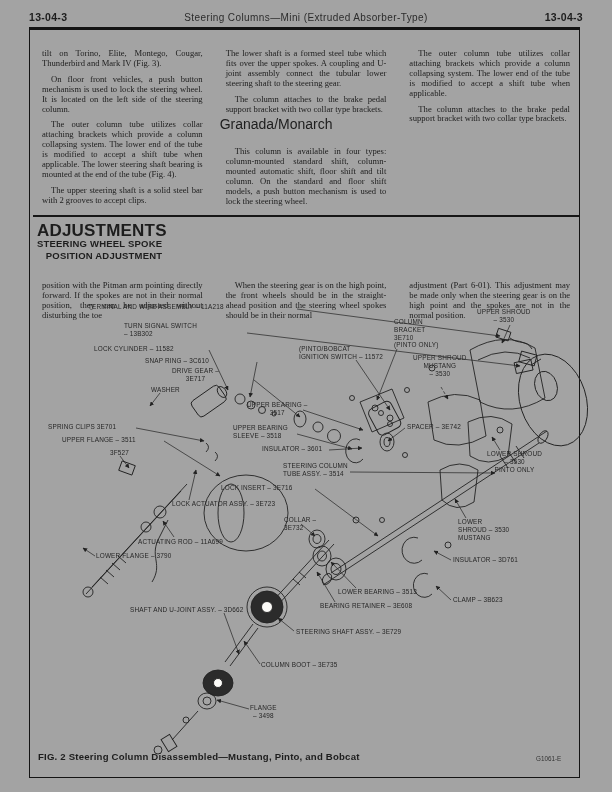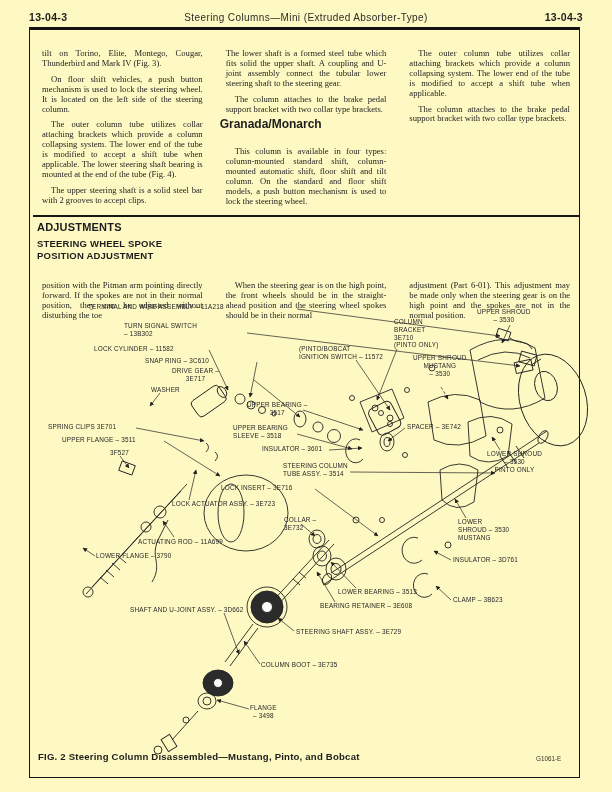--- a/index.html
+++ b/index.html
@@ -1,37 +1,37 @@
 <!DOCTYPE html>
 <html><head>
 <meta charset="utf-8">
 <style>
   html,body{margin:0;padding:0;background:#e8e6e0;}
-  .page{position:relative;width:612px;height:792px;background:#fef9c3;overflow:hidden;
+  .page{position:relative;width:612px;height:792px;background:#a3a3a3;overflow:hidden;
         font-family:"Liberation Serif",serif;color:#1d1d1d;}
   
   .hdr{position:absolute;left:29px;top:11px;width:554px;display:flex;align-items:baseline;
        font-family:"Liberation Sans",sans-serif;}
   .hdr .pg{font-weight:bold;font-size:10.5px;letter-spacing:.3px;}
   .hdr .ttl{flex:1;text-align:center;font-size:10px;color:#2c2c2c;letter-spacing:.4px;}
   .frame{position:absolute;left:29px;top:27px;width:551px;height:751px;
          border-top:3px solid #141414;border-left:1.4px solid #141414;
          border-right:1.4px solid #141414;border-bottom:1.8px solid #141414;box-sizing:border-box;}
   
   .cols{position:absolute;left:36px;width:540px;display:flex;gap:11px;}
   .cols .col{flex:1;font-size:8.6px;line-height:9.9px;text-align:justify;}
   .p{text-indent:9px;margin:6px;}
   .p.ni{text-indent:0;}
-  .inlh{font-family:"Liberation Sans",sans-serif;font-weight:bold;font-size:12px;margin:1px 0 17px 0;}
+  .inlh{font-family:"Liberation Sans",sans-serif;font-weight:normal;font-size:14px;margin:1px 0 17px 0;}
   .intro{top:43px;}
   .sectrule{position:absolute;left:33px;top:215px;width:546px;height:2px;background:#161616;}
   .h1{position:absolute;left:37px;top:221px;font-family:"Liberation Sans",sans-serif;
-      font-weight:bold;font-size:11px;letter-spacing:.2px;}
+      font-weight:bold;font-size:17px;letter-spacing:.2px;}
   .h2{position:absolute;left:37px;top:238px;font-family:"Liberation Sans",sans-serif;
-      font-weight:bold;font-size:9.5px;line-height:11.5px;white-space:pre-line;letter-spacing:.2px;}
+      font-weight:bold;font-size:9.5px;line-height:11.5px;white-space:pre-line;letter-spacing:.2px;text-align:right;}
   .adj{top:275px;}
   
   .art{position:absolute;left:0;top:0;width:612px;height:792px;}
   .lbl{position:absolute;font-family:"Liberation Sans",sans-serif;font-size:6.4px;
        line-height:7.8px;letter-spacing:.18px;color:#262626;white-space:pre;}
   .lbl.c{text-align:center;}
   .cap{position:absolute;left:38px;top:751px;font-family:"Liberation Sans",sans-serif;
        font-weight:bold;font-size:9.6px;letter-spacing:.2px;}
   .figcode{position:absolute;left:536px;top:755px;font-family:"Liberation Sans",sans-serif;
        font-size:6.3px;color:#333;}
@@ -45,26 +45,26 @@
     <span class="pg">13-04-3</span>
     <span class="ttl">Steering Columns—Mini (Extruded Absorber-Type)</span>
     <span class="pg">13-04-3</span>
   </div>
 
   <div class="frame"></div>
 
   <div class="cols intro">
     <div class="col">
       <p class="p ni">tilt on Torino, Elite, Montego, Cougar, Thunderbird and Mark IV (Fig. 3).</p>
-      <p class="p">On floor shift vehicles, a push button mechanism is used to lock the steering wheel. It is located on the left side of the steering column.</p>
+      <p class="p">On floor front vehicles, a push button mechanism is used to lock the steering wheel. It is located on the left side of the steering column.</p>
       <p class="p">The outer column tube utilizes collar attaching brackets which provide a column collapsing system. The lower end of the tube is modified to accept a shift tube when applicable. The lower steering shaft bearing is mounted at the end of the tube (Fig. 4).</p>
       <p class="p">The upper steering shaft is a solid steel bar with 2 grooves to accept clips.</p>
     </div>
     <div class="col">
-      <p class="p ni">The lower shaft is a formed steel tube which fits solid the upper shaft. A coupling and U-joint assembly connect the tubular lower steering shaft to the steering gear.</p>
+      <p class="p ni">The lower shaft is a formed steel tube which fits over the upper spokes. A coupling and U-joint assembly connect the tubular lower steering shaft to the steering gear.</p>
       <p class="p">The column attaches to the brake pedal support bracket with two collar type brackets.</p>
       <p class="inlh">Granada/Monarch</p>
       <p class="p">This column is available in four types: column-mounted standard shift, column-mounted automatic shift, floor shift and tilt column. On the standard and floor shift models, a push button mechanism is used to lock the steering wheel.</p>
     </div>
     <div class="col">
       <p class="p">The outer column tube utilizes collar attaching brackets which provide a column collapsing system. The lower end of the tube is modified to accept a shift tube when applicable.</p>
       <p class="p">The column attaches to the brake pedal support bracket with two collar type brackets.</p>
     </div>
   </div>
 

